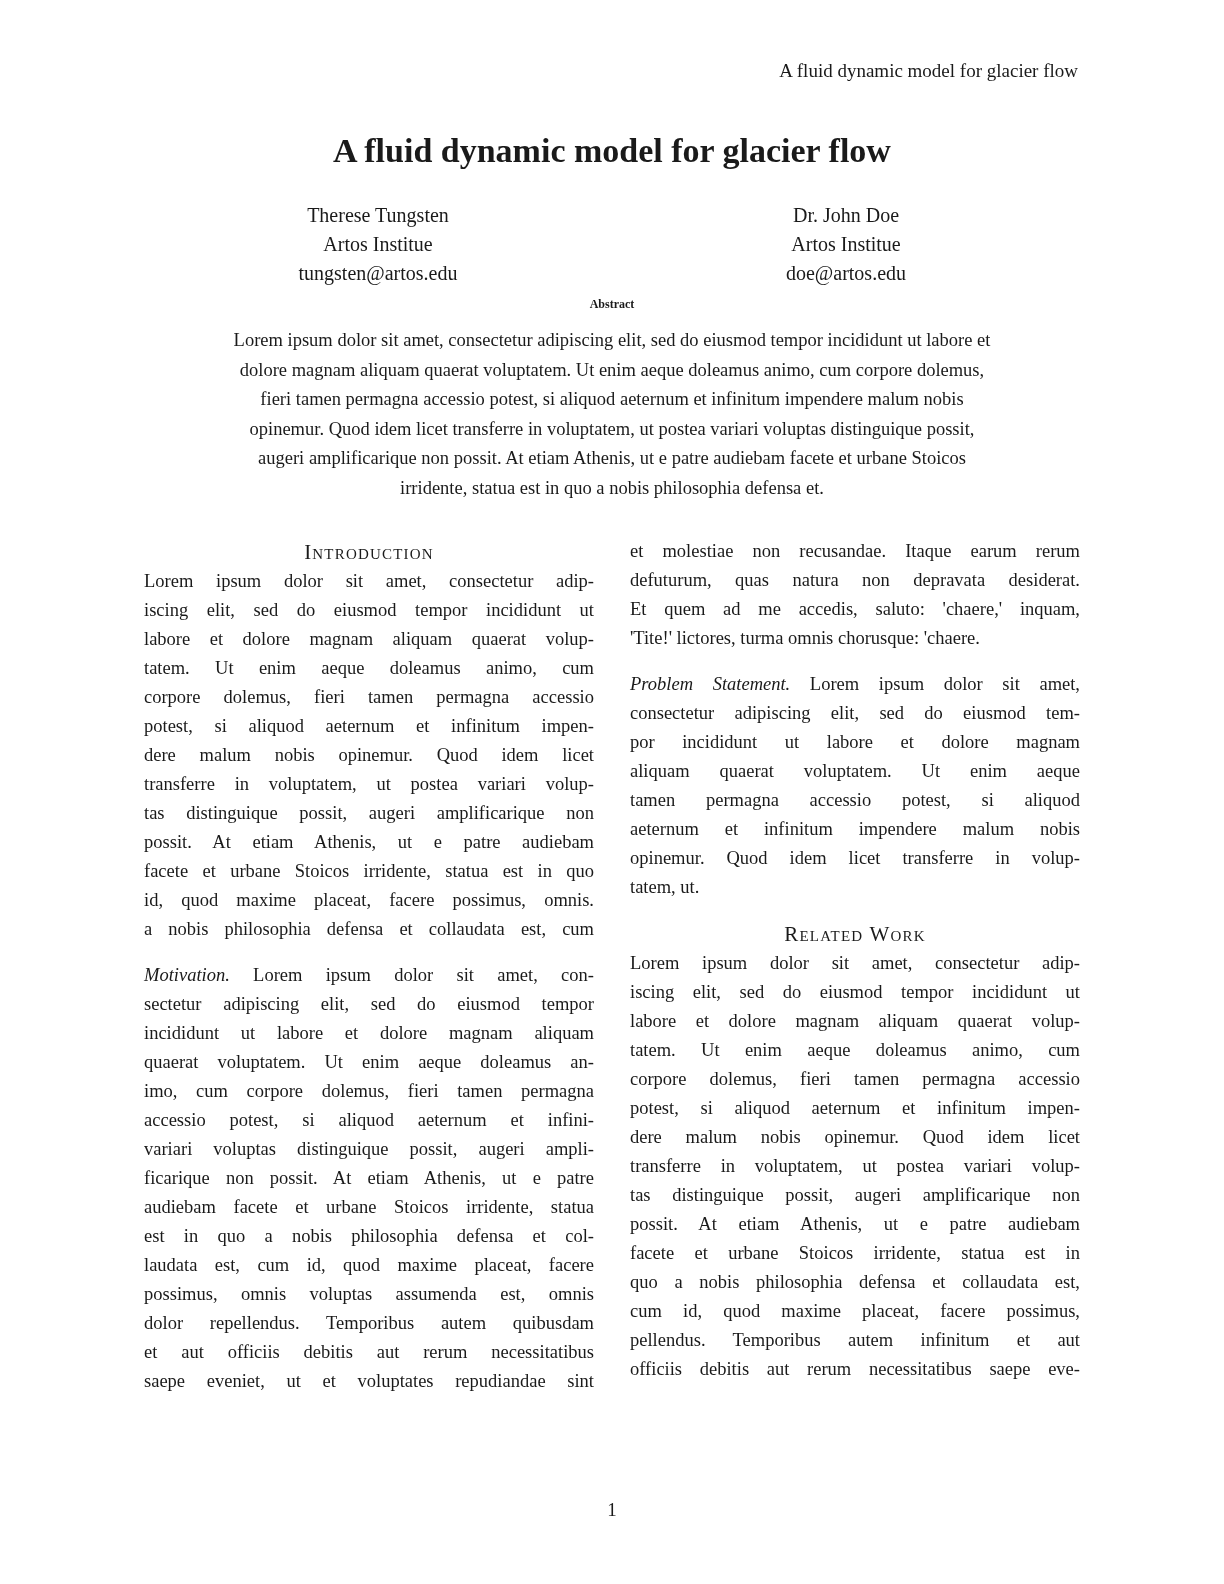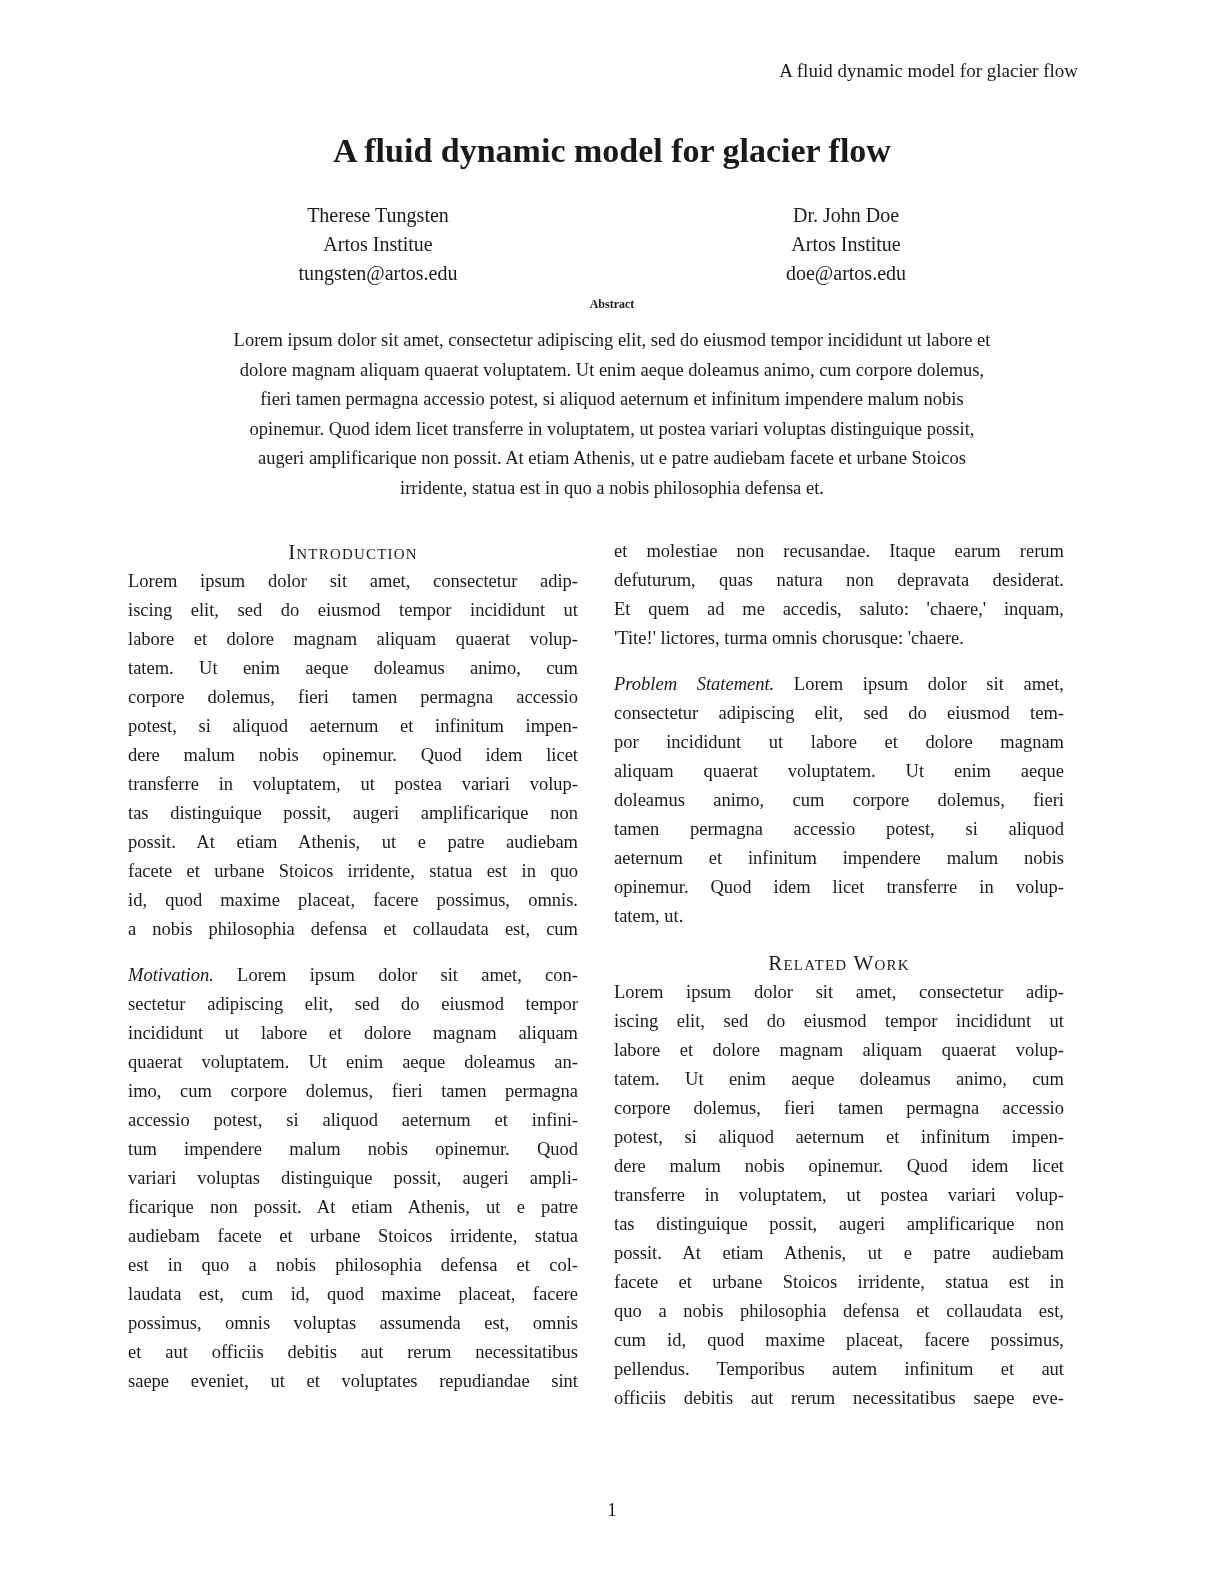--- a/index.html
+++ b/index.html
@@ -10,21 +10,21 @@
     font-family:"Liberation Serif","DejaVu Serif",serif;
     overflow:hidden;
   }
   .running-head { position:absolute; top:60px; right:146px; font-size:19px; }
   .title { position:absolute; top:132px; left:0; width:100%; margin:0; text-align:center; font-size:34px; font-weight:700; }
   .authors { position:absolute; top:201px; left:144px; width:936px; display:flex; }
   .author { flex:1; text-align:center; font-size:20px; line-height:29px; }
   .abstract-heading { position:absolute; top:297px; left:0; width:100%; text-align:center; font-weight:700; font-size:12px; }
   .abstract { position:absolute; top:326px; left:152px; width:920px; }
   .abstract .line { text-align:center; text-align-last:center; line-height:29.5px; }
-  .columns { position:absolute; top:537px; left:128px; width:936px; display:flex; gap:36px; }
+  .columns { position:absolute; top:537px; left:144px; width:936px; display:flex; gap:36px; }
   .col { width:450px; }
   .sec-heading { font-variant:small-caps; letter-spacing:1.2px; text-align:center; font-size:21px; line-height:30px; }
   .sec-heading:not(:first-child) { margin-top:17px; }
   .para { margin-top:17px; }
   .col > .para:first-child, .sec-heading + .para { margin-top:0; }
   .line { font-size:18.5px; line-height:29px; text-align:justify; text-align-last:justify; }
   .line.end { text-align-last:left; }
   .line i { font-style:italic; }
   .footer { position:absolute; top:1499px; left:0; width:100%; text-align:center; font-size:19px; }
 </style>
@@ -76,44 +76,43 @@
           <div class="line">id, quod maxime placeat, facere possimus, omnis.</div>
           <div class="line">a nobis philosophia defensa et collaudata est, cum</div>
         </div>
         <div class="para">
           <div class="line"><i>Motivation.</i> Lorem ipsum dolor sit amet, con-</div>
           <div class="line">sectetur adipiscing elit, sed do eiusmod tempor</div>
           <div class="line">incididunt ut labore et dolore magnam aliquam</div>
           <div class="line">quaerat voluptatem. Ut enim aeque doleamus an-</div>
           <div class="line">imo, cum corpore dolemus, fieri tamen permagna</div>
           <div class="line">accessio potest, si aliquod aeternum et infini-</div>
-          <div class="line">tum impendere malum nobis opinemur. Quod</div>
           <div class="line">variari voluptas distinguique possit, augeri ampli-</div>
           <div class="line">ficarique non possit. At etiam Athenis, ut e patre</div>
           <div class="line">audiebam facete et urbane Stoicos irridente, statua</div>
           <div class="line">est in quo a nobis philosophia defensa et col-</div>
           <div class="line">laudata est, cum id, quod maxime placeat, facere</div>
           <div class="line">possimus, omnis voluptas assumenda est, omnis</div>
+          <div class="line">dolor repellendus. Temporibus autem quibusdam</div>
           <div class="line">et aut officiis debitis aut rerum necessitatibus</div>
           <div class="line">saepe eveniet, ut et voluptates repudiandae sint</div>
         </div>
       </div>
     <div class="col" id="col-right">
         <div class="para">
           <div class="line">et molestiae non recusandae. Itaque earum rerum</div>
           <div class="line">defuturum, quas natura non depravata desiderat.</div>
           <div class="line">Et quem ad me accedis, saluto: 'chaere,' inquam,</div>
           <div class="line end">'Tite!' lictores, turma omnis chorusque: 'chaere.</div>
         </div>
         <div class="para">
           <div class="line"><i>Problem Statement.</i> Lorem ipsum dolor sit amet,</div>
           <div class="line">consectetur adipiscing elit, sed do eiusmod tem-</div>
           <div class="line">por incididunt ut labore et dolore magnam</div>
           <div class="line">aliquam quaerat voluptatem. Ut enim aeque</div>
-          <div class="line">doleamus animo, cum corpore dolemus, fieri</div>
           <div class="line">tamen permagna accessio potest, si aliquod</div>
           <div class="line">aeternum et infinitum impendere malum nobis</div>
           <div class="line">opinemur. Quod idem licet transferre in volup-</div>
           <div class="line end">tatem, ut.</div>
         </div>
         <div class="sec-heading">Related Work</div>
         <div class="para">
           <div class="line">Lorem ipsum dolor sit amet, consectetur adip-</div>
           <div class="line">iscing elit, sed do eiusmod tempor incididunt ut</div>
           <div class="line">labore et dolore magnam aliquam quaerat volup-</div>

